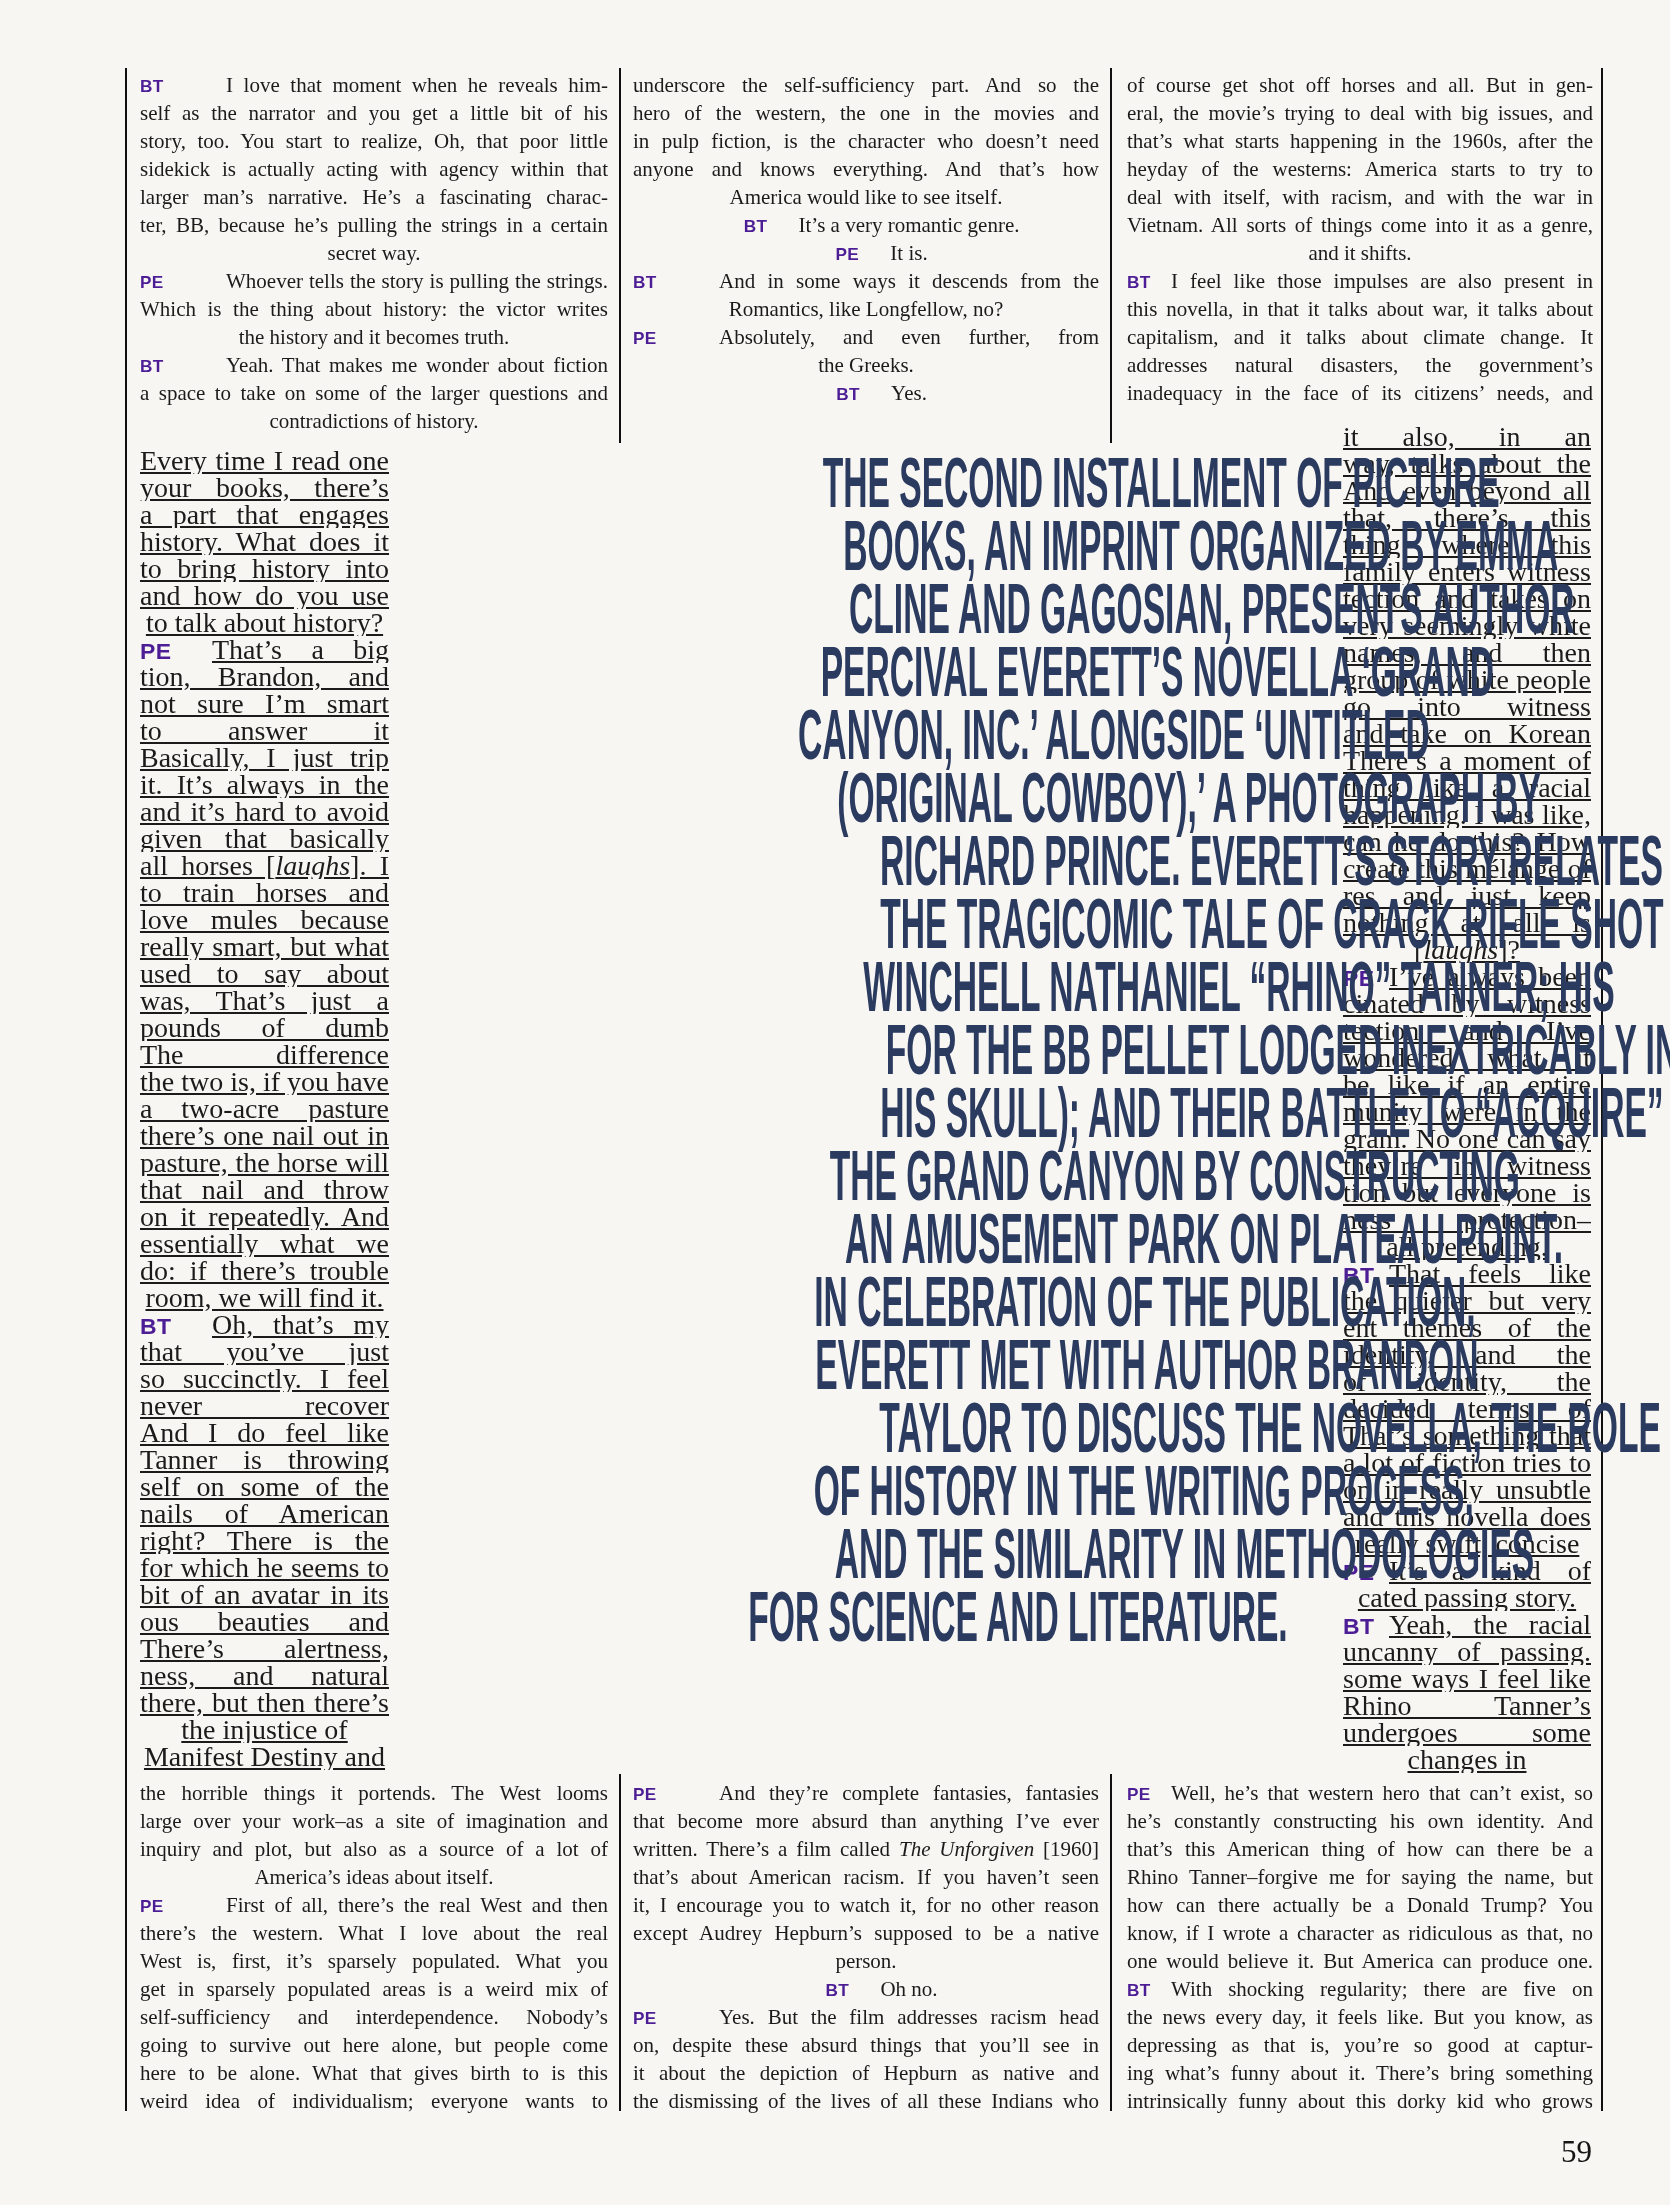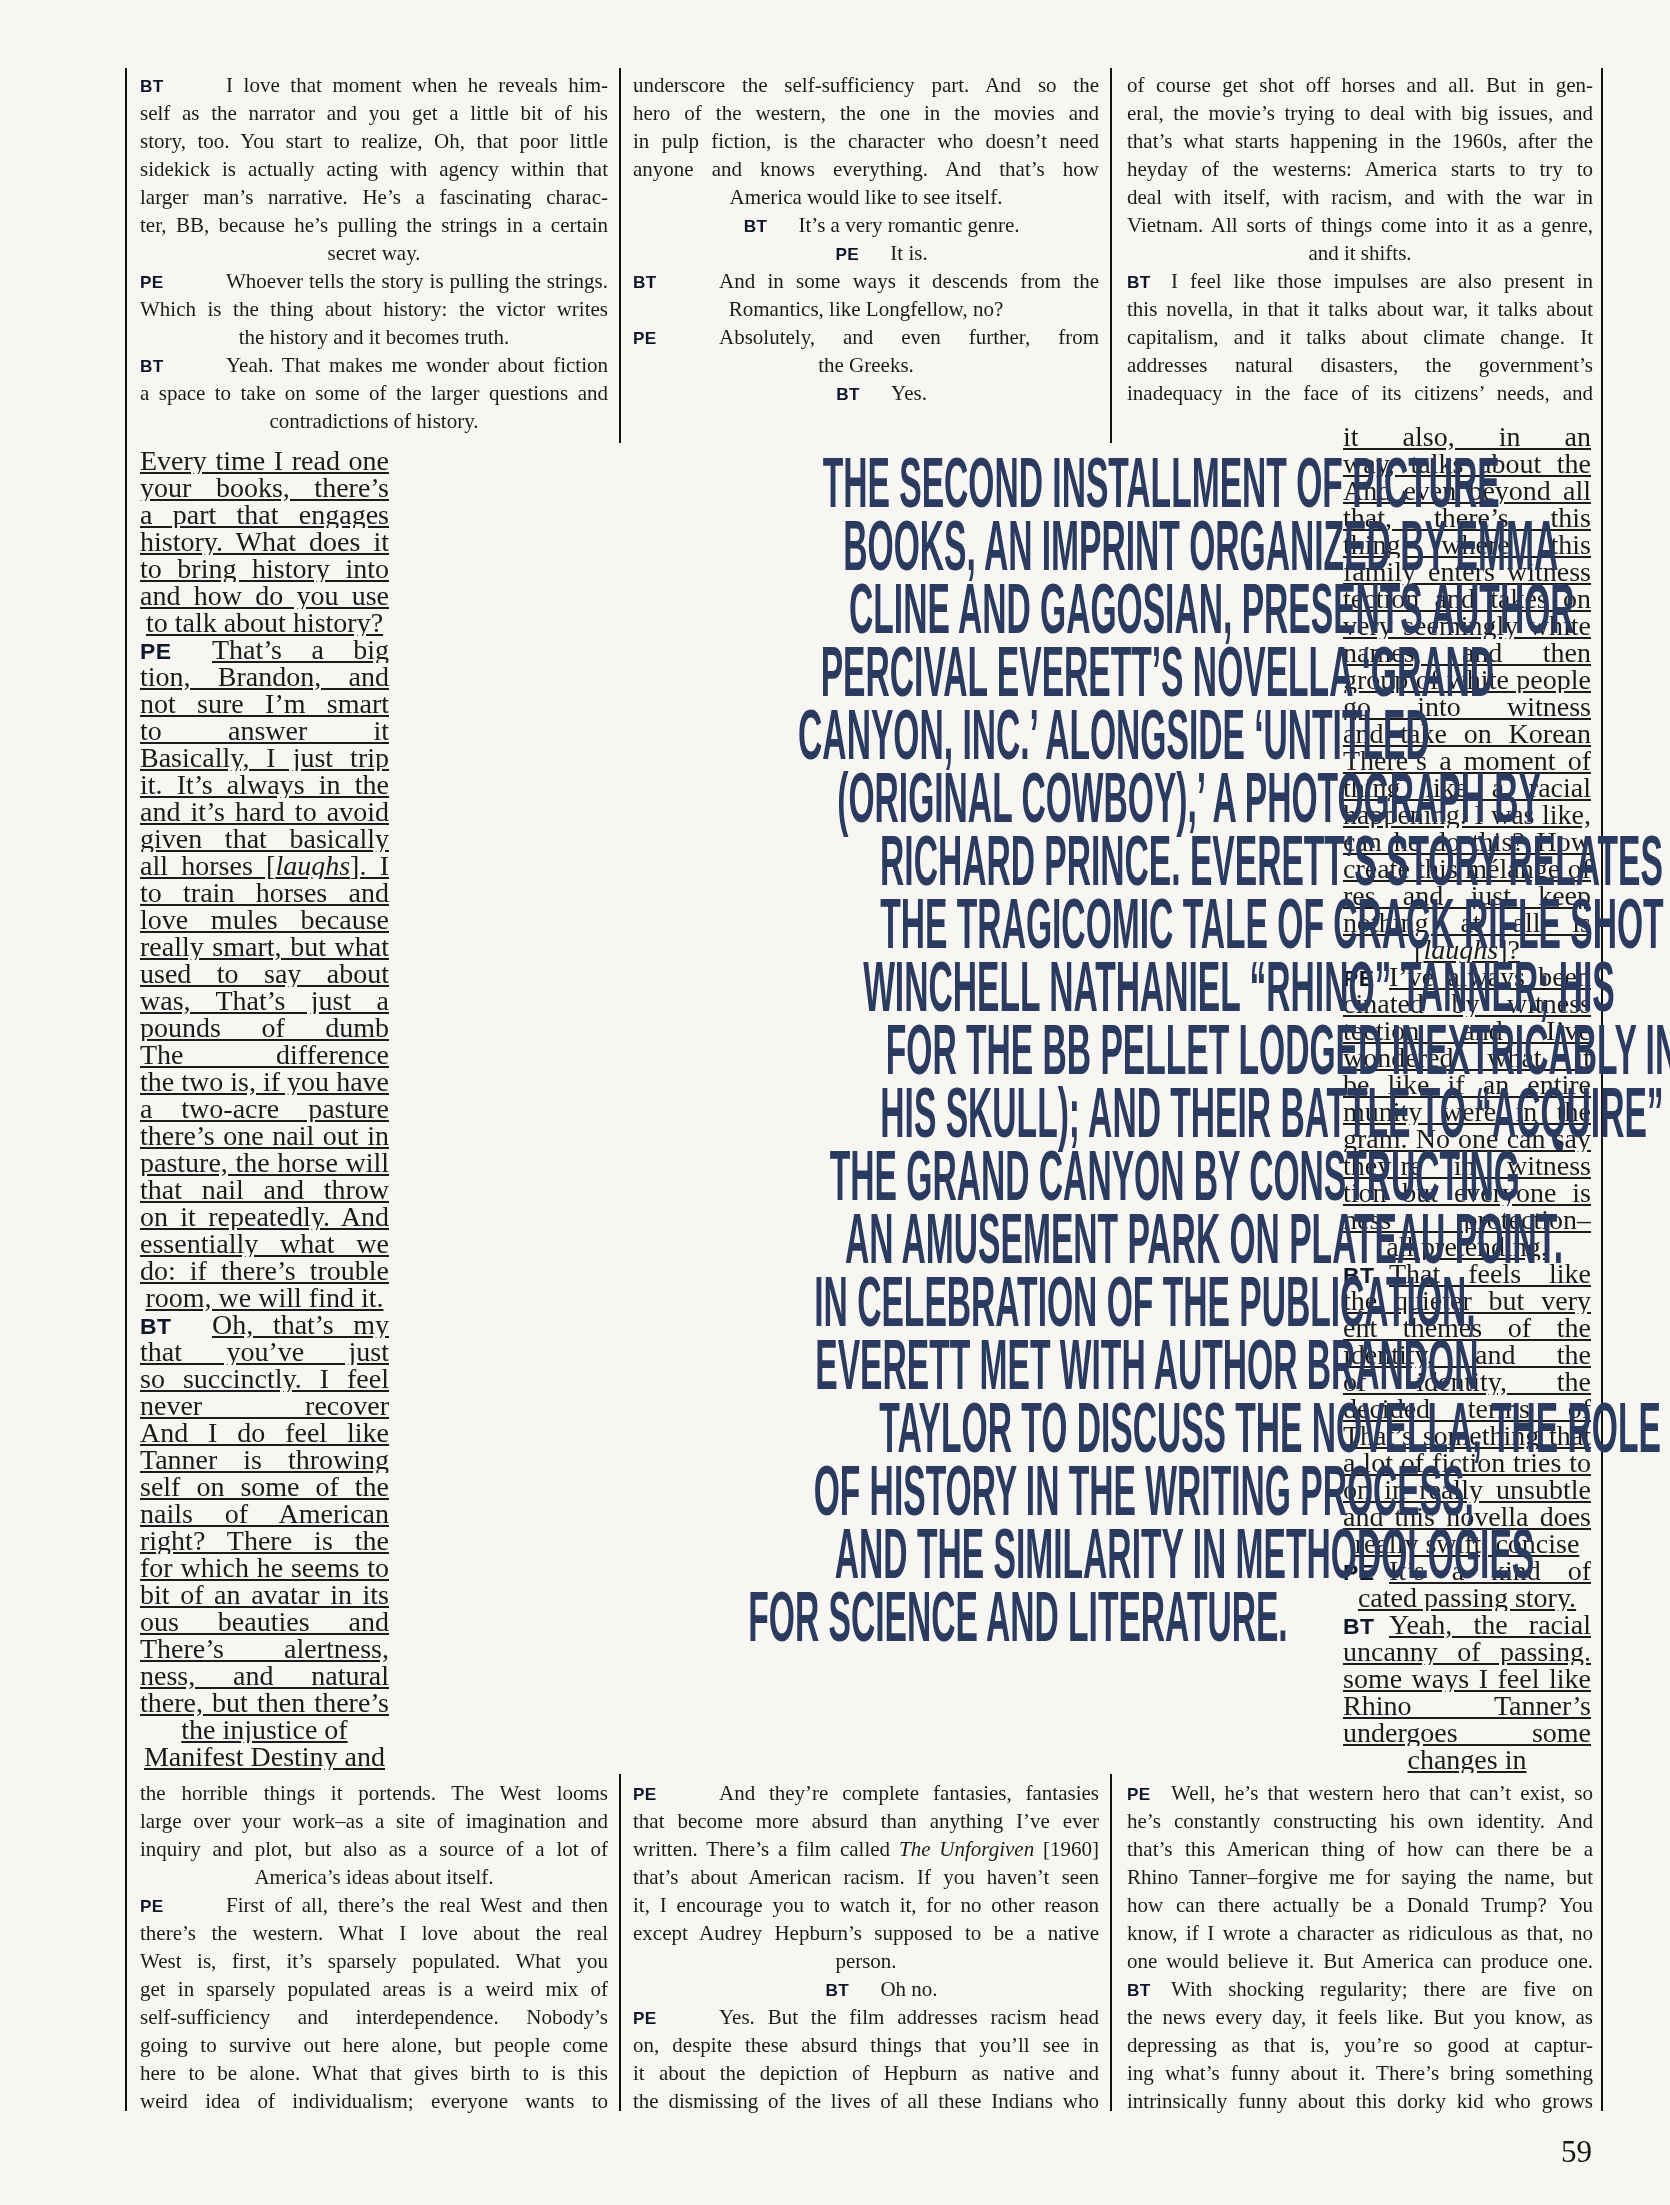--- a/index.html
+++ b/index.html
@@ -30,21 +30,21 @@
   .cn{font-size:28px;text-decoration:underline;}
   .cn .tl{height:27px;line-height:27px;}
   .c3n .tl{height:27px;line-height:27px;}
 
   .lbl{
     display:inline-block;
     font-family:"Liberation Sans", sans-serif;
     font-weight:700;
     font-size:0.82em;
     letter-spacing:0.4px;
-    color:#0f172a;
+    color:#4c1d95;
   }
   .c1w .lbl,.c2w .lbl,.c1b .lbl,.c2b .lbl{width:86px;}
   .c3w .lbl,.c3b .lbl{width:44px;}
   .c1n .lbl{width:72px;}
   .c3n .lbl{width:46px;}
   .it{font-style:italic;}
 
   
   .deck{
     position:absolute;left:456px;top:452px;width:830px;height:1266px;

